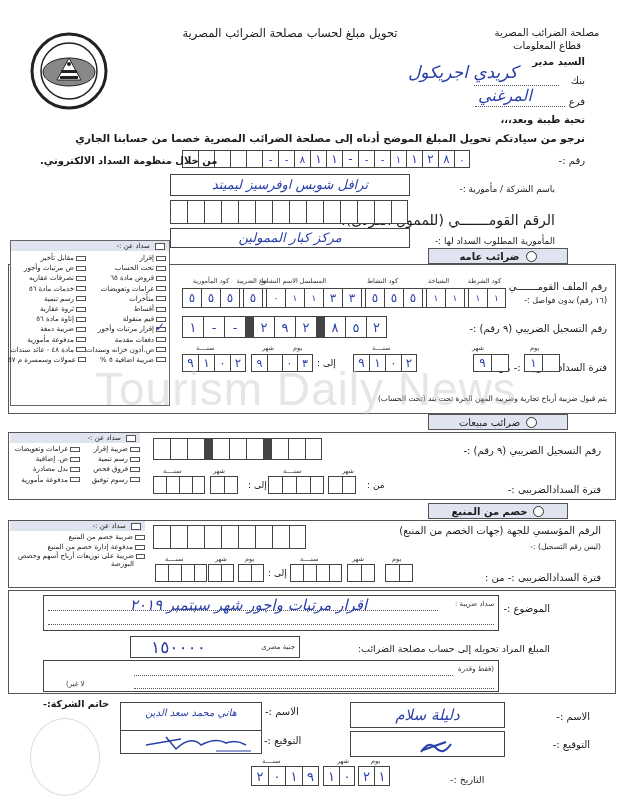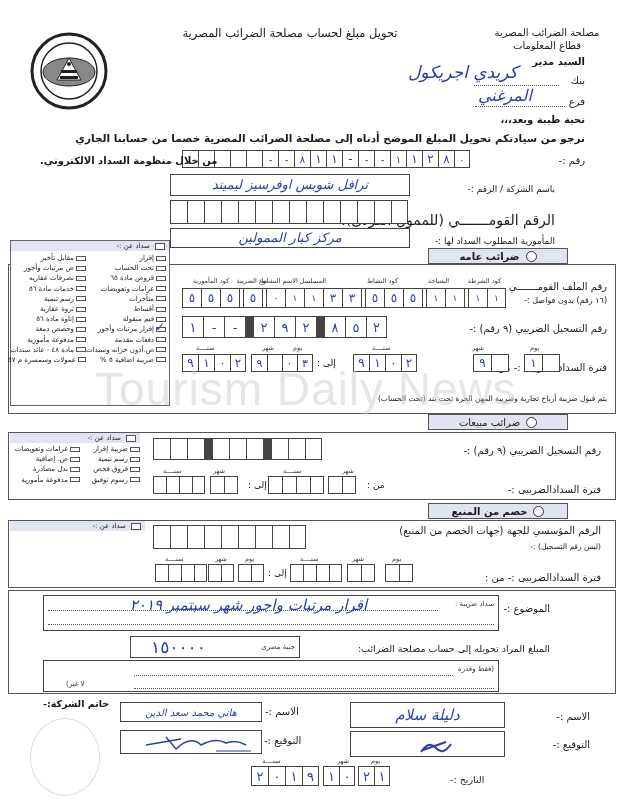--- a/index.html
+++ b/index.html
@@ -73,21 +73,21 @@
   <div class="cell" style="width:16px;font-size:10px;">-</div>
   <div class="cell" style="width:16px;font-size:10px;">-</div>
   <div class="cell" style="width:16px;font-size:10px;">١</div>
   <div class="cell" style="width:16px;font-size:12px;">١</div>
   <div class="cell" style="width:16px;font-size:12px;">٢</div>
   <div class="cell" style="width:16px;font-size:12px;">٨</div>
   <div class="cell" style="width:16px;font-size:10px;">٠</div>
 </div>
 <div class="abs lbl" style="left:40px;top:155px;font-size:10px;font-weight:bold;">من خلال منظومة السداد الالكتروني.</div>
 
-<div class="abs lbl" style="right:70px;top:184px;font-size:9px;">باسم الشركة / الرقم :-</div>
+<div class="abs lbl" style="right:70px;top:184px;font-size:9px;">باسم الشركة / مأمورية :-</div>
 <div class="abs box" style="left:170px;top:174px;width:240px;height:22px;">
   <div class="hand" style="text-align:center;font-size:13px;direction:rtl;line-height:20px;">ترافل شوبس اوفرسيز ليميتد</div>
 </div>
 <div class="abs lbl" style="right:70px;top:212px;font-size:14px;">الرقم القومـــــــي (للممول الفردى):-</div>
 <div class="abs cells" style="left:170px;top:200px;height:24px;">
   <div class="cell" style="width:17px;"></div>
   <div class="cell" style="width:17px;"></div>
   <div class="cell" style="width:17px;"></div>
   <div class="cell" style="width:17px;"></div>
   <div class="cell" style="width:17px;"></div>
@@ -190,21 +190,21 @@
       <div class="cb-item">
           <span class="cb"></span>
           <span>ثروة عقارية</span>
         </div>
       <div class="cb-item">
           <span class="cb"></span>
           <span>إتاوة مادة ٥٦</span>
         </div>
       <div class="cb-item">
           <span class="cb"></span>
-          <span>وحصص دمغة</span>
+          <span>ضريبة دمغة</span>
         </div>
       <div class="cb-item">
           <span class="cb"></span>
           <span>مدفوعة مأمورية</span>
         </div>
       <div class="cb-item">
           <span class="cb"></span>
           <span>مادة ٤٨ - عائد سندات</span>
         </div>
       <div class="cb-item">
@@ -397,20 +397,34 @@
 <div class="abs tab-header" style="left:428px;top:503px;width:140px;height:16px;">
   <span class="radio"></span>
   <span>خصم من المنبع</span>
 </div>
 <div class="abs section" style="left:8px;top:520px;width:608px;height:68px;"></div>
 <div class="abs cb-panel" style="left:10px;top:521px;width:135px;height:55px;border:none;">
   <div class="ph">
       <span class="cb" style="width:10px;height:7px;"></span>
       <span>سداد عن :-</span>
     </div>
+  <div style="padding:1px 0 0 0;">
+    <div class="cb-item">
+        <span class="cb"></span>
+        <span>ضريبة خصم من المنبع</span>
+      </div>
+    <div class="cb-item">
+        <span class="cb"></span>
+        <span>مدفوعة إدارة خصم من المنبع</span>
+      </div>
+    <div class="cb-item" style="white-space:normal;height:auto;align-items:flex-start;">
+        <span class="cb" style="margin-top:2px;"></span>
+        <span>ضريبة على توزيعات أرباح أسهم وحصص البورصة</span>
+      </div>
+  </div>
 </div>
 <div class="abs lbl" style="right:24px;top:525px;font-size:10px;">الرقم المؤسسي للجهة (جهات الخصم من المنبع)</div>
 <div class="abs lbl" style="right:24px;top:542px;font-size:7.5px;">(ليس رقم التسجيل) :-</div>
 <div class="abs cells" style="left:153px;top:525px;height:24px;">
   <div class="cell" style="width:17px;"></div>
   <div class="cell" style="width:17px;"></div>
   <div class="cell" style="width:17px;"></div>
   <div class="cell" style="width:17px;"></div>
   <div class="cell" style="width:17px;"></div>
   <div class="cell" style="width:17px;"></div>
@@ -483,21 +497,21 @@
   <div class="hand" style="text-align:center;font-size:15px;line-height:24px;direction:rtl;">دليلة سلام</div>
 </div>
 <div class="abs lbl" style="right:35px;top:739px;font-size:10px;">التوقيع :-</div>
 <div class="abs box" style="left:350px;top:731px;width:155px;height:26px;">
   <svg width="155" height="26">
       <path d="M70 20 Q78 8 85 16 T100 12 M72 18 L95 10" stroke="#2a3fa8" stroke-width="2" fill="none"></path>
     </svg>
 </div>
 
 <div class="abs lbl" style="left:265px;top:706px;font-size:10px;">الاسم :-</div>
-<div class="abs box" style="left:120px;top:702px;width:142px;height:20px;">
+<div class="abs box" style="left:120px;top:702px;width:142px;height:40px;">
   <div class="hand" style="text-align:center;font-size:10px;line-height:20px;direction:rtl;">هاني محمد سعد الدين</div>
 </div>
 <div class="abs lbl" style="left:264px;top:735px;font-size:10px;">التوقيع :-</div>
 <div class="abs box" style="left:120px;top:730px;width:142px;height:24px;">
   <svg width="142" height="24">
       <path d="M25 14 L60 8 M45 6 L55 18 Q70 4 80 14 Q95 6 105 12 Q115 8 125 14" stroke="#2a3fa8" stroke-width="1.5" fill="none"></path>
       <path d="M95 20 L130 20" stroke="#2a3fa8" stroke-width="1"></path>
     </svg>
 </div>
 

